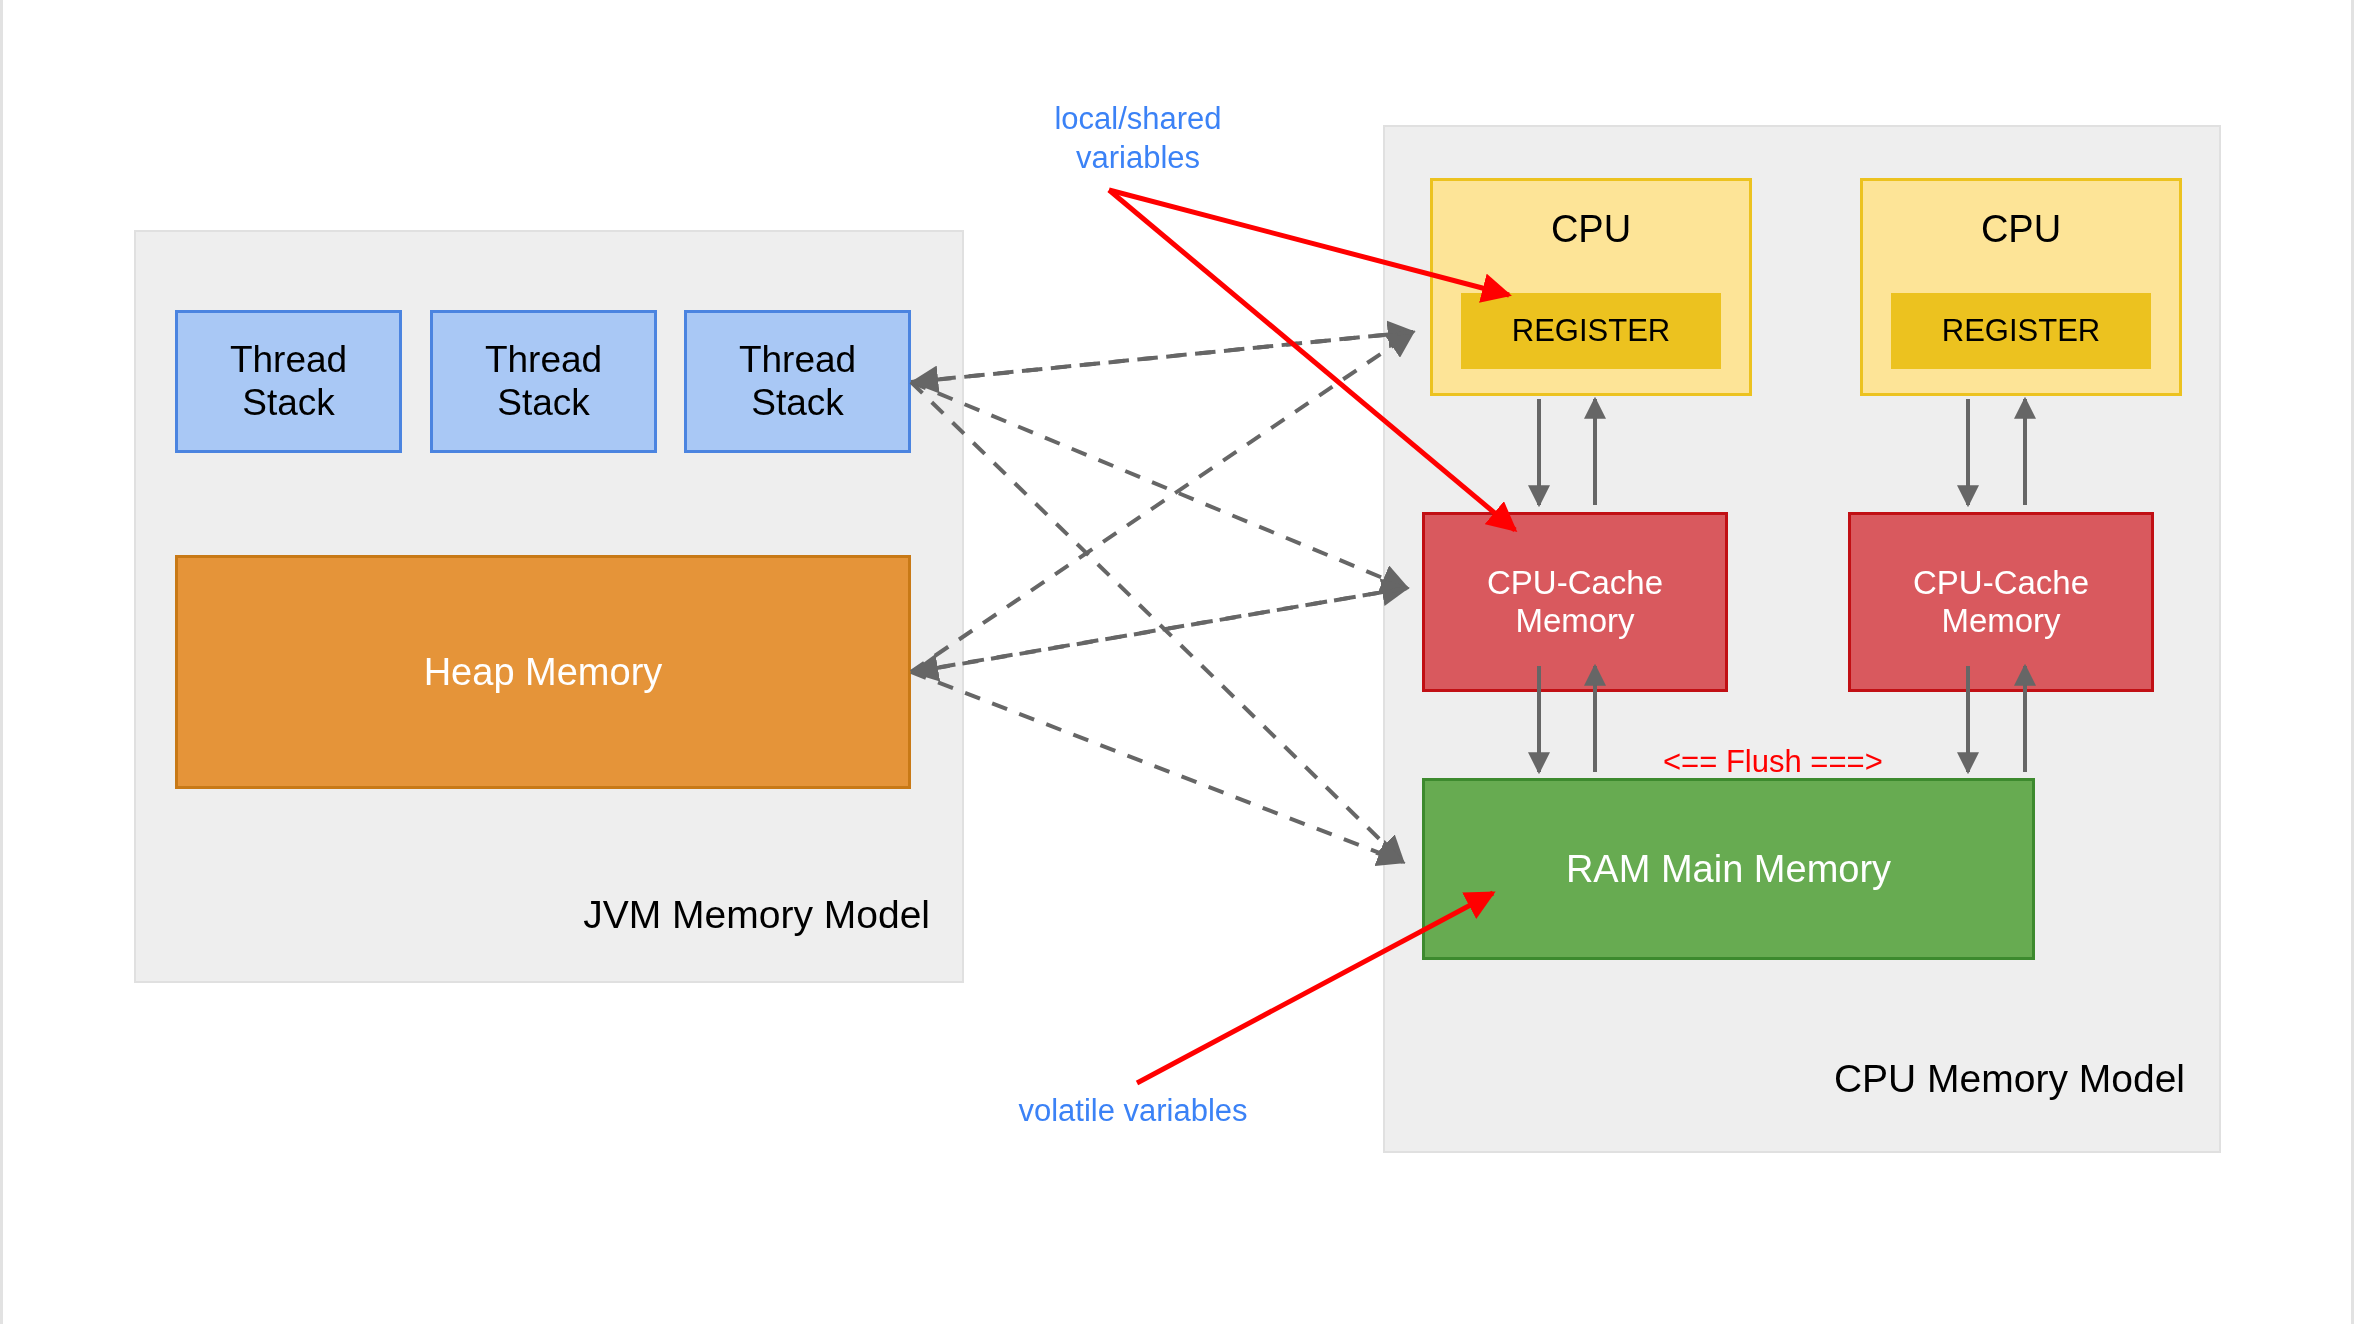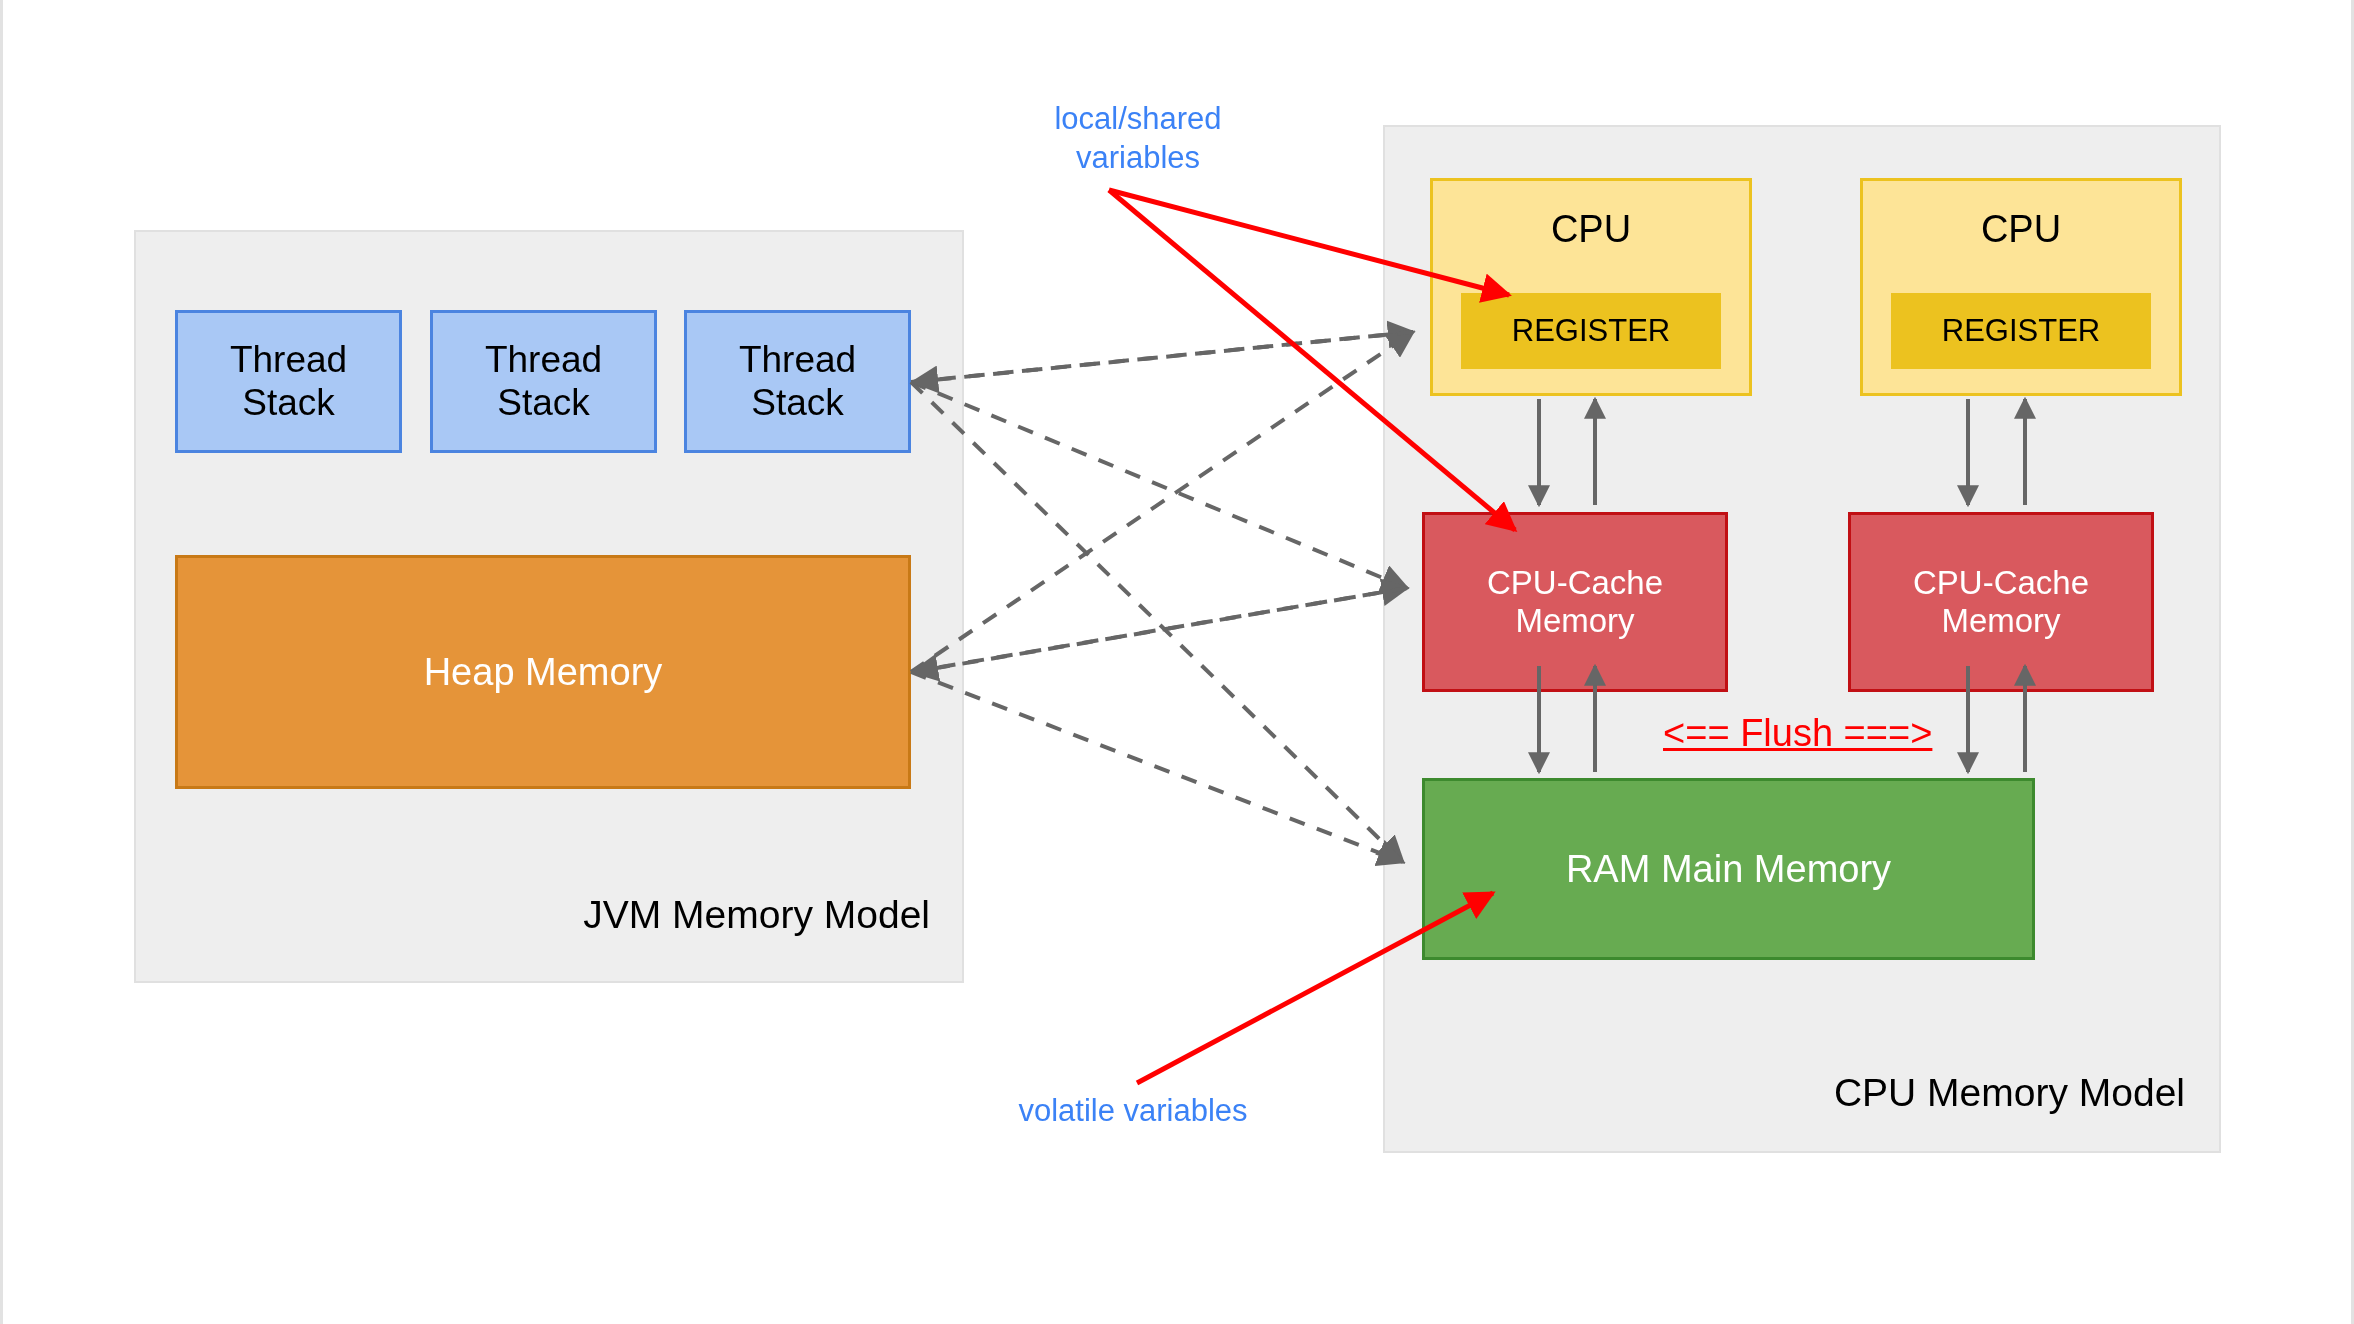--- a/index.html
+++ b/index.html
@@ -39,21 +39,21 @@
   #jvm-panel  { left: 131px; top: 230px; width: 830px; height: 753px; }
   #cpu-panel  { left: 1380px; top: 125px; width: 838px; height: 1028px; }
 
   .panel-title {
     position: absolute;
     color: #000000;
     font-size: 39px;
     white-space: nowrap;
   }
   #jvm-panel-title { right: 32px; bottom: 44px; }
-  #cpu-panel-title { right: 34px; bottom: 36px; margin-left: 20px; }
+  #cpu-panel-title { right: 34px; bottom: 50px; margin-left: 20px; }
 
   
   .box {
     position: absolute;
     box-sizing: border-box;
     display: flex;
     align-items: center;
     justify-content: center;
     text-align: center;
     line-height: 1.16;
@@ -147,25 +147,24 @@
     font-size: 31px;
     text-align: center;
     line-height: 1.25;
     white-space: pre-line;
   }
   #label-local-shared { left: 1010px; top: 100px; width: 250px; }
   #label-volatile     { left: 1000px; top: 1092px; width: 260px; }
   #label-flush {
     position: absolute;
     left: 1660px;
-    top: 712px;
+    top: 744px;
     color: #ff0000;
-    font-size: 38px;
+    font-size: 31px;
     white-space: nowrap;
-    text-decoration: underline;
   }
 </style>
 </head>
 <body>
 
 <div id="canvas">
 
   <div class="panel" id="jvm-panel">
     <div class="panel-title" id="jvm-panel-title">JVM Memory Model</div>
   </div>

